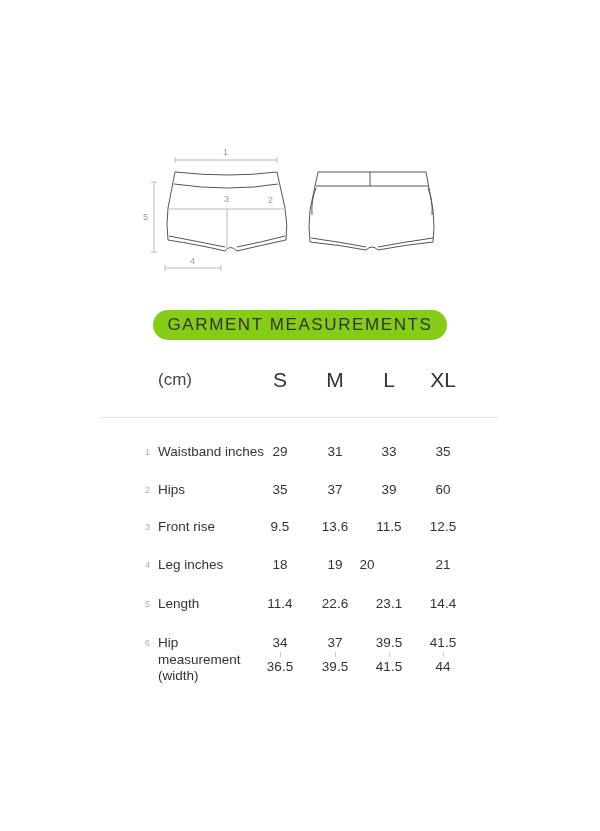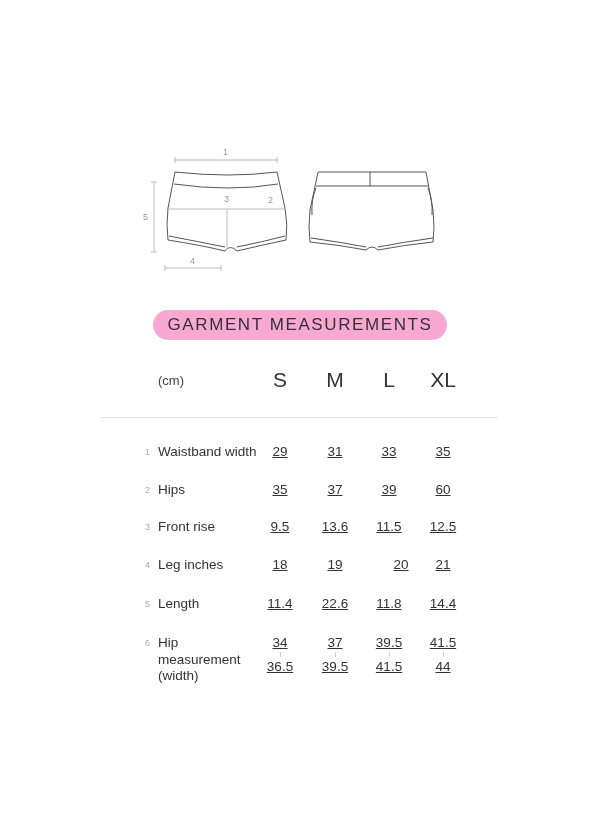--- a/index.html
+++ b/index.html
@@ -1,29 +1,29 @@
 <!DOCTYPE html>
 <html><head>
 <meta charset="utf-8">
 <style>
   html, body { margin:0; padding:0; background:#ffffff; }
   body { width:600px; height:831px; position:relative; overflow:hidden;
          font-family:"Liberation Sans", "DejaVu Sans", sans-serif; color:#2a2a2a; }
   .diagram { position:absolute; left:0; top:0; width:600px; height:290px; }
   .title-pill { position:absolute; left:153px; top:310px; width:294px; height:30px;
-                background:#f9a8d4; border-radius:15px; display:flex; align-items:center;
+                background:#84cc16; border-radius:15px; display:flex; align-items:center;
                 justify-content:center; font-size:17px; letter-spacing:1.6px; color:#333; }
   .hdr { position:absolute; top:365px; height:30px; display:flex; align-items:center; }
-  .hdr-unit { left:158px; font-size:13px; color:#444; }
+  .hdr-unit { left:158px; font-size:17px; color:#444; }
   .hdr-size { font-size:21px; font-weight:300; color:#333; width:54px; justify-content:center; }
   .divider { position:absolute; left:100px; top:417px; width:398px; height:1px; background:#e3e3e3; }
   .row { position:absolute; left:0; width:600px; }
   .num { position:absolute; left:140px; width:10px; text-align:right; font-size:9px; color:#aaa; }
   .label { position:absolute; left:158px; font-size:13.5px; color:#333; line-height:16px; }
-  .val { position:absolute; width:54px; text-align:center; font-size:13.5px; color:#333;text-decoration:underline; }
+  .val { position:absolute; width:54px; text-align:center; font-size:13.5px; color:#333; }
   .tick { position:absolute; width:54px; height:5px; display:flex; justify-content:center; }
   .tick span { width:1px; height:5px; background:#cfcfcf; }
 </style>
 </head>
 <body>
 
 <svg class="diagram" viewBox="0 0 600 290" width="600" height="290">
   <g fill="none" stroke="#555" stroke-width="1">
 
     <path d="M175 172 Q230 178 277 172"></path>
@@ -70,21 +70,21 @@
 <div class="hdr hdr-unit">(cm)</div>
 <div class="hdr hdr-size" style="left:253px">S</div>
 <div class="hdr hdr-size" style="left:308px">M</div>
 <div class="hdr hdr-size" style="left:362px">L</div>
 <div class="hdr hdr-size" style="left:416px">XL</div>
 
 <div class="divider"></div>
 
 <div class="row" style="top:444px">
   <span class="num" style="top:3px">1</span>
-  <span class="label">Waistband width</span>
+  <span class="label">Waistband inches</span>
   <span class="val" style="left:253px">29</span>
   <span class="val" style="left:308px">31</span>
   <span class="val" style="left:362px">33</span>
   <span class="val" style="left:416px">35</span>
 </div>
 
 <div class="row" style="top:482px">
   <span class="num" style="top:3px">2</span>
   <span class="label">Hips</span>
   <span class="val" style="left:253px">35</span>
@@ -100,30 +100,30 @@
   <span class="val" style="left:308px">13.6</span>
   <span class="val" style="left:362px">11.5</span>
   <span class="val" style="left:416px">12.5</span>
 </div>
 
 <div class="row" style="top:557px">
   <span class="num" style="top:3px">4</span>
   <span class="label">Leg inches</span>
   <span class="val" style="left:253px">18</span>
   <span class="val" style="left:308px">19</span>
-  <span class="val" style="left:374px">20</span>
+  <span class="val" style="left:340px">20</span>
   <span class="val" style="left:416px">21</span>
 </div>
 
 <div class="row" style="top:596px">
   <span class="num" style="top:3px">5</span>
   <span class="label">Length</span>
   <span class="val" style="left:253px">11.4</span>
   <span class="val" style="left:308px">22.6</span>
-  <span class="val" style="left:362px">11.8</span>
+  <span class="val" style="left:362px">23.1</span>
   <span class="val" style="left:416px">14.4</span>
 </div>
 
 <div class="row" style="top:635px">
   <span class="num" style="top:3px">6</span>
   <span class="label" style="top:0px">Hip</span>
   <span class="label" style="top:17px">measurement</span>
   <span class="label" style="top:33px">(width)</span>
 
   <span class="val" style="left:253px; top:0">34</span>

